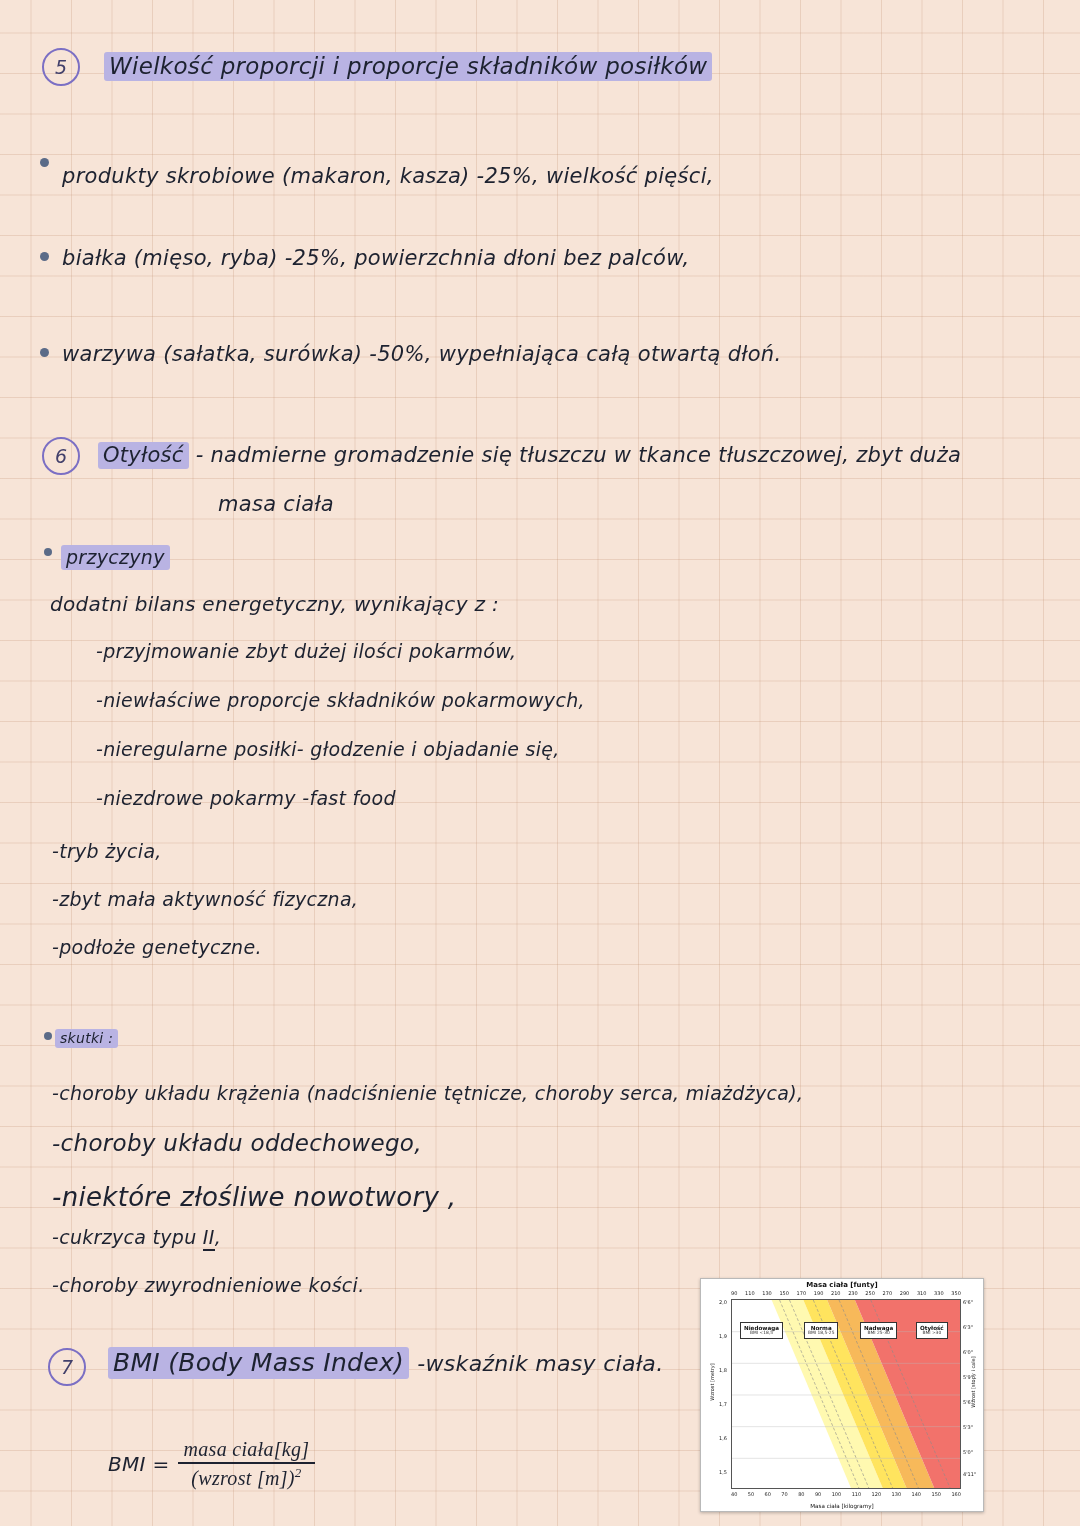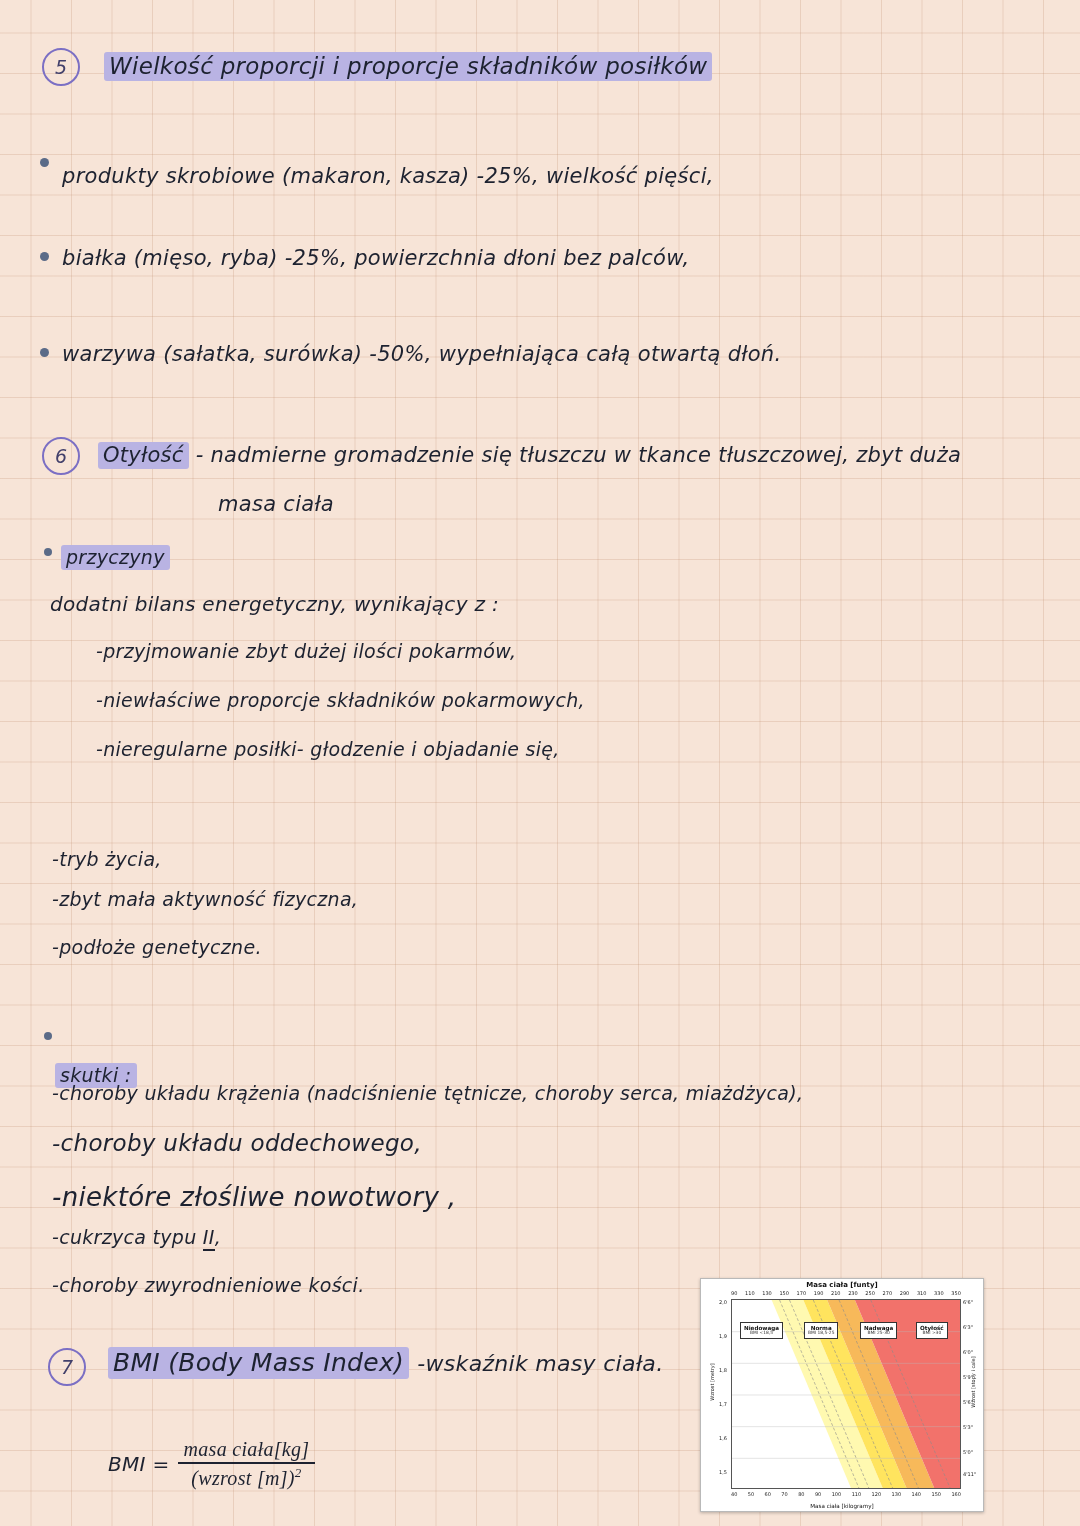--- a/index.html
+++ b/index.html
@@ -152,29 +152,30 @@
     </div>
   <div class="abs hand" style="left:53px;top:546px;font-size:19px;padding-left:8px;">
     <span class="hl">przyczyny</span>
   </div>
 
   <div class="abs hand" style="left:96px;top:640px;font-size:19px;"><span class="dash">-</span><span>przyjmowanie zbyt dużej ilości pokarmów,</span></div>
 
   <div class="abs hand" style="left:50px;top:592px;font-size:20px;">dodatni bilans energetyczny, wynikający z :</div>
   <div class="abs hand" style="left:96px;top:689px;font-size:19px;"><span class="dash">-</span><span>niewłaściwe proporcje składników pokarmowych,</span></div>
   <div class="abs hand" style="left:96px;top:738px;font-size:19px;"><span class="dash">-</span><span>nieregularne posiłki- głodzenie i objadanie się,</span></div>
-
-  <div class="abs hand" style="left:52px;top:840px;font-size:19px;margin-top:8px;"><span class="dash">-</span><span>tryb życia,</span></div>
+  <div class="abs hand" style="left:96px;top:787px;font-size:19px;"><span class="dash">-</span><span>niezdrowe pokarmy -fast food</span></div>
+
+  <div class="abs hand" style="left:52px;top:840px;font-size:19px;"><span class="dash">-</span><span>tryb życia,</span></div>
   <div class="abs hand" style="left:52px;top:888px;font-size:19px;"><span class="dash">-</span><span>zbyt mała aktywność fizyczna,</span></div>
   <div class="abs hand" style="left:52px;top:936px;font-size:19px;"><span class="dash">-</span><span>podłoże genetyczne.</span></div>
 
   <div class="abs row" style="left:44px;top:1032px;">
       <span class="bullet" style="width:8px;height:8px;"></span>
     </div>
-  <div class="abs hand" style="left:55px;top:1064px;font-size:19px;">
+  <div class="abs hand" style="left:55px;top:1030px;font-size:14px;">
     <span class="hl">skutki :</span>
   </div>
 
   <div class="abs hand" style="left:52px;top:1082px;font-size:19px;"><span class="dash">-</span><span>choroby układu krążenia (nadciśnienie tętnicze, choroby serca, miażdżyca),</span></div>
   <div class="abs hand" style="left:52px;top:1130px;font-size:23px;"><span class="dash">-</span><span>choroby układu oddechowego,</span></div>
   <div class="abs hand" style="left:52px;top:1182px;font-size:26px;"><span class="dash">-</span><span>niektóre złośliwe nowotwory ,</span></div>
   <div class="abs hand" style="left:52px;top:1226px;font-size:19px;">
     <span class="dash">-</span><span>cukrzyca typu </span><span class="uline">II</span><span>,</span>
   </div>
   <div class="abs hand" style="left:52px;top:1274px;font-size:19px;"><span class="dash">-</span><span>choroby zwyrodnieniowe kości.</span></div>

